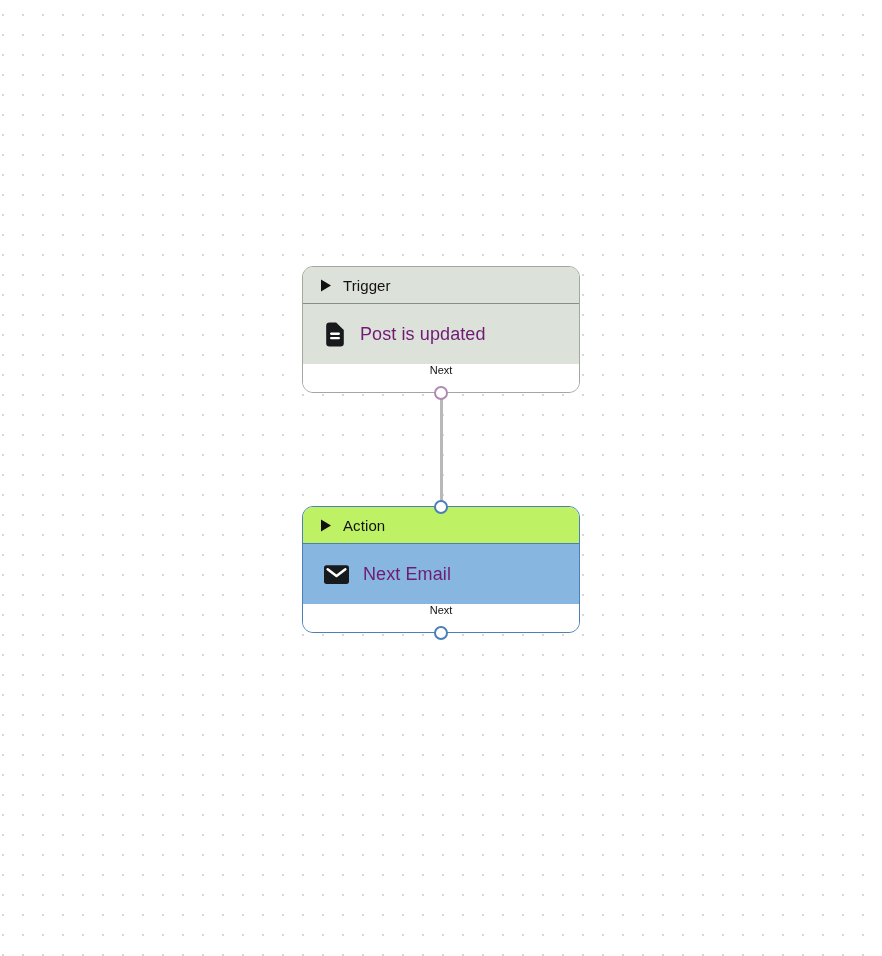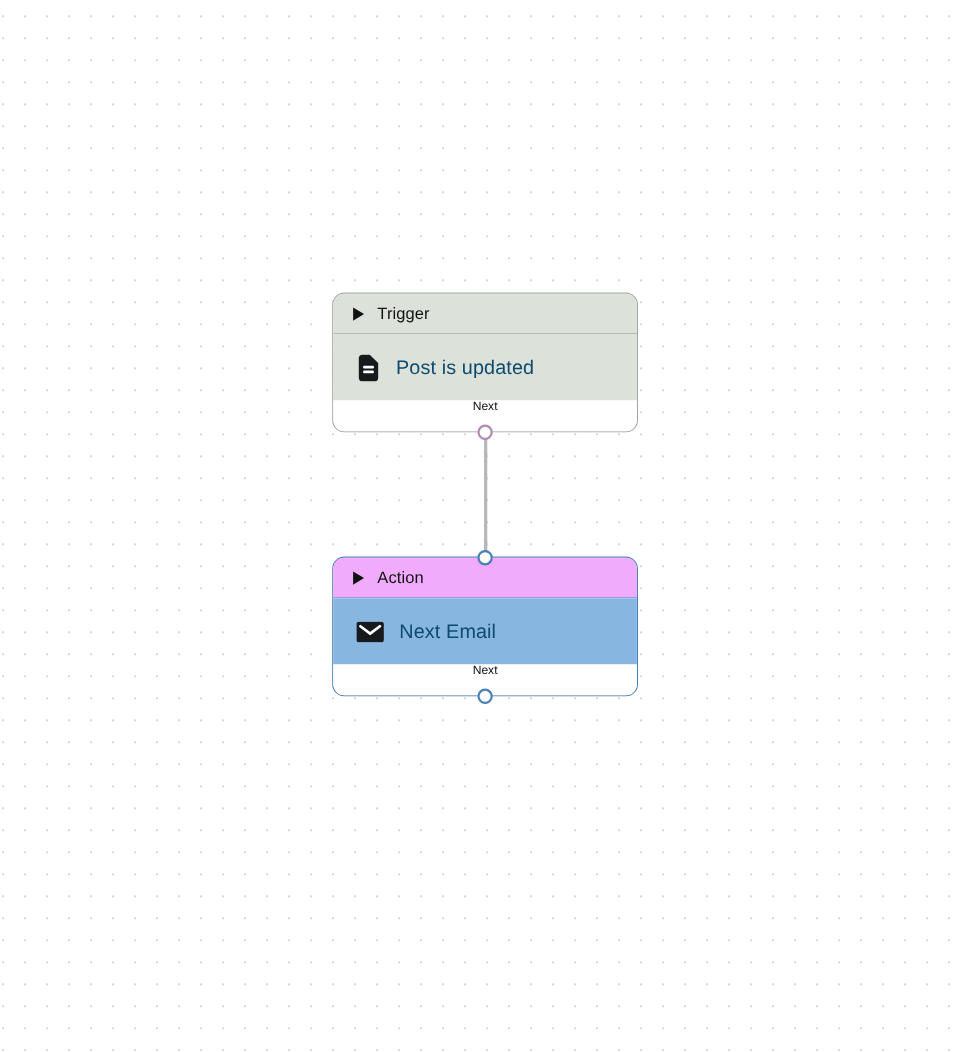--- a/index.html
+++ b/index.html
@@ -58,42 +58,42 @@
     height: 37px;
     padding: 0 17px;
     border-radius: 10px 10px 0 0;
     box-sizing: border-box;
   }
   .node-trigger .node-header {
     background: #dce1d9;
     border-bottom: 1px solid #878e85;
   }
   .node-action .node-header {
-    background: #f0abfc;
+    background: #bef264;
     border-bottom: 1.5px solid #4a80b6;
   }
   .kind-label {
     font-size: 15px;
     color: #121212;
     letter-spacing: 0.1px;
   }
 
   .node-body {
     display: flex;
     align-items: center;
     gap: 14px;
     height: 60px;
     padding: 0 21px;
     box-sizing: border-box;
   }
   .node-trigger .node-body { background: #dce1d9; }
   .node-action  .node-body { background: #87b7e1; }
   .node-title {
     font-size: 18px;
-    color: #0c4a6e;
+    color: #701a75;
     letter-spacing: 0.1px;
   }
 
   .node-footer {
     display: flex;
     align-items: flex-start;
     justify-content: center;
     height: 28px;
     background: #ffffff;
     border-radius: 0 0 10px 10px;

